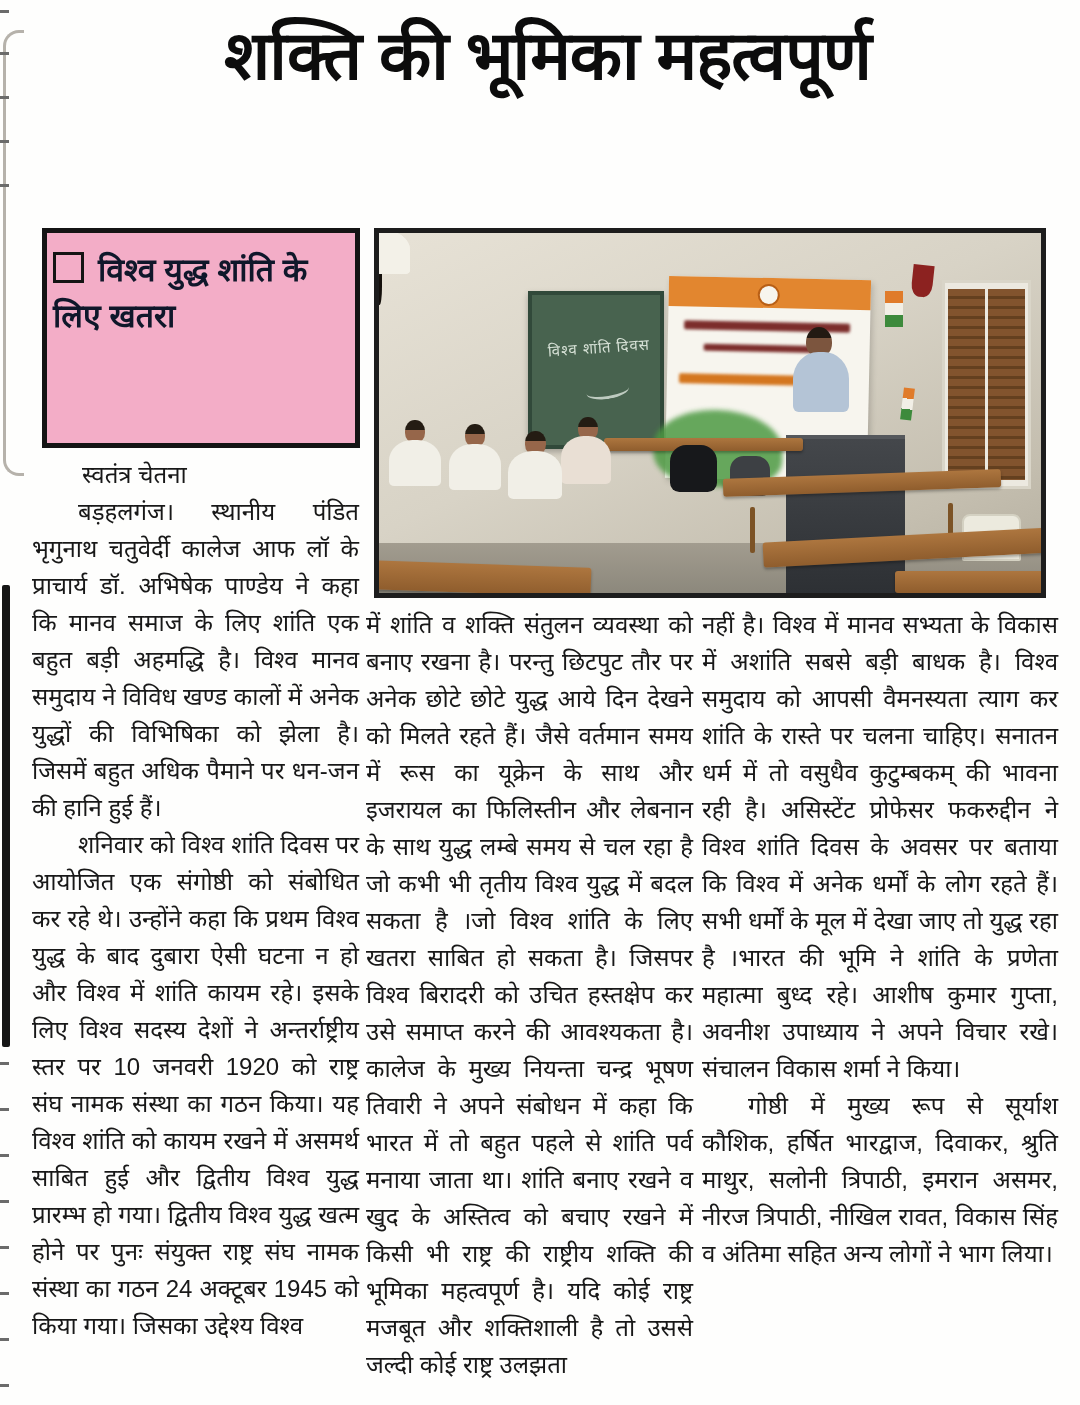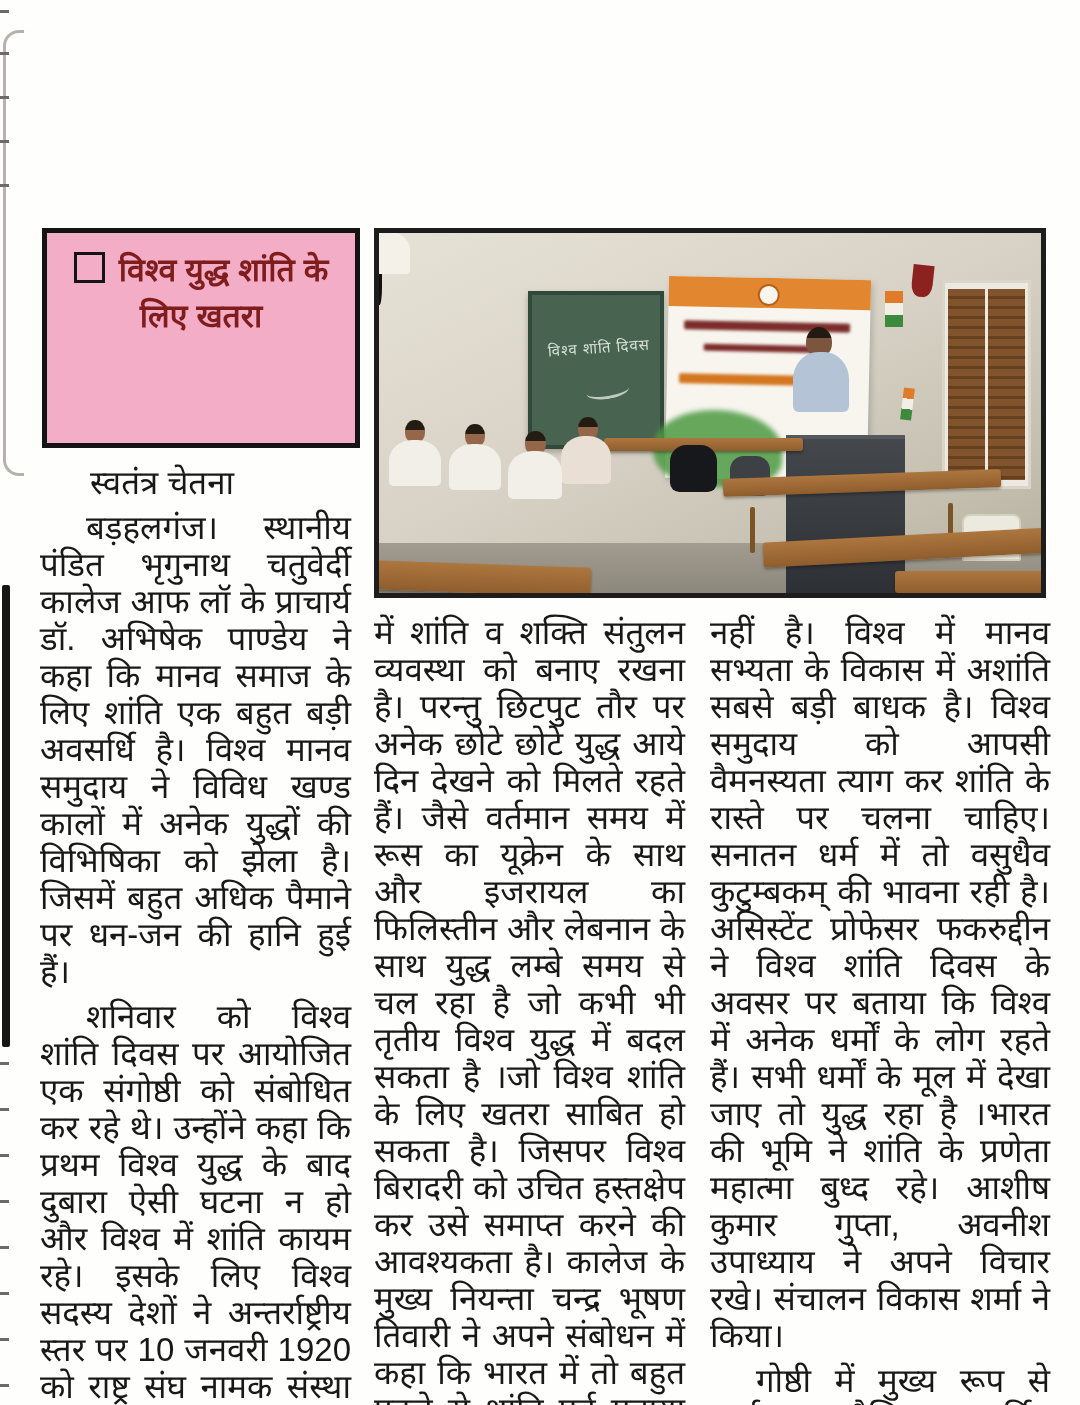--- a/index.html
+++ b/index.html
@@ -12,21 +12,21 @@
   .edge-bar{position:absolute;left:2px;top:585px;width:8px;height:462px;background:#161616;border-radius:2px;}
   .tick{position:absolute;left:0;width:9px;height:3px;background:#6b6b6b;}
 
   
   .headline{position:absolute;left:45px;top:6px;width:1005px;text-align:center;
     font-weight:900;font-size:68px;line-height:99px;color:#0c0c0c;letter-spacing:-1px;}
 
   
   .hbox{position:absolute;left:42px;top:228px;width:318px;height:220px;box-sizing:border-box;
     background:#f3adc7;border:5px solid #141414;padding:14px 6px 6px 6px;}
-  .hbox-item{font-size:32px;font-weight:700;line-height:1.45;text-align:center;color:#7f1d1d;margin:0 0 10px 0;}
+  .hbox-item{font-size:32px;font-weight:700;line-height:1.45;text-align:left;color:#0f172a;margin:0 0 10px 0;}
   .sq{display:inline-block;width:25px;height:25px;border:3px solid #141414;background:transparent;
     margin-right:14px;vertical-align:-2px;}
 
   
   .photo{position:absolute;left:374px;top:228px;width:672px;height:370px;box-sizing:border-box;
     border:5px solid #1d1d1d;overflow:hidden;
     background:linear-gradient(155deg,#e7e2d6 0%,#d8d3c6 45%,#c4beaf 80%,#b3ad9e 100%);}
   .photo *{position:absolute;}
   .floor{left:0;bottom:0;width:100%;height:14%;background:linear-gradient(180deg,#a29c8f,#8c887c);}
   .chalkboard{left:22.5%;top:16%;width:20.5%;height:44%;background:#48634f;
@@ -60,21 +60,21 @@
   .chairback{background:#eceade;border-radius:8px 8px 2px 2px;border:2px solid #d4d1c2;box-sizing:border-box;}
   .fig{display:flex;flex-direction:column;align-items:center;transform:translateX(-50%);}
   .fig .head{border-radius:48% 48% 42% 42%;}
   .fig .bod{border-radius:45% 45% 8% 8%;}
   .fig .braid{border-radius:0 0 40% 40%;}
   .teacher-head{border-radius:48% 48% 44% 44%;background:linear-gradient(180deg,#241c13 0 42%,#96664a 42%);}
   .teacher-bod{border-radius:45% 45% 10% 10%;background:#f1efe7;}
 
   
   .col{position:absolute;text-align:justify;}
-  .col p{margin:8px;font-size:33px;line-height:37px;color:#181818;font-weight:500;}
+  .col p{margin:0;font-size:24px;line-height:37px;color:#181818;font-weight:500;}
   .byline{font-weight:700;font-size:27px;line-height:40px;margin:0 0 2px 0;text-indent:50px;text-align:left;}
   .indent{text-indent:46px;}
   .col1{left:32px;top:456px;width:327px;}
   .col2{left:366px;top:606px;width:327px;}
   .col3{left:702px;top:606px;width:356px;}
 </style>
 </head>
 <body>
 
 <div class="page">
@@ -91,20 +91,21 @@
     <div class="tick" style="top:1108px"></div>
     <div class="tick" style="top:1154px"></div>
     <div class="tick" style="top:1200px"></div>
     <div class="tick" style="top:1246px"></div>
     <div class="tick" style="top:1292px"></div>
     <div class="tick" style="top:1338px"></div>
     <div class="tick" style="top:1384px"></div>
   </div>
 
   <div class="headline">
+    <div>शक्ति की भूमिका महत्वपूर्ण</div>
   </div>
 
   <div class="hbox">
     <p class="hbox-item"><span class="sq"></span><span>विश्व युद्ध शांति के लिए खतरा</span></p>
   </div>
 
   <div class="photo">
     <div class="floor"></div>
 
     <div class="chalkboard">
@@ -359,21 +360,21 @@
         </div>
       </div>
 
     <div class="desk" style="left:58%;top:84%;width:44%;height:7%;transform:rotate(-3deg);z-index:86;"></div>
     <div class="desk" style="left:-2%;top:92%;width:34%;height:8%;transform:rotate(2deg);z-index:90;"></div>
     <div class="desk" style="left:78%;top:94%;width:26%;height:6%;z-index:92;"></div>
   </div>
 
   <div class="col col1">
     <p class="byline">स्वतंत्र चेतना</p>
-    <p class="indent">बड़हलगंज। स्थानीय पंडित भृगुनाथ चतुवेर्दी कालेज आफ लॉ के प्राचार्य डॉ. अभिषेक पाण्डेय ने कहा कि मानव समाज के लिए शांति एक बहुत बड़ी अवसर्धि है। विश्व मानव समुदाय ने विविध खण्ड कालों में अनेक युद्धों की विभिषिका को झेला है। जिसमें बहुत अधिक पैमाने पर धन-जन की हानि हुई हैं।</p>
+    <p class="indent">बड़हलगंज। स्थानीय पंडित भृगुनाथ चतुवेर्दी कालेज आफ लॉ के प्राचार्य डॉ. अभिषेक पाण्डेय ने कहा कि मानव समाज के लिए शांति एक बहुत बड़ी अहमद्धि है। विश्व मानव समुदाय ने विविध खण्ड कालों में अनेक युद्धों की विभिषिका को झेला है। जिसमें बहुत अधिक पैमाने पर धन-जन की हानि हुई हैं।</p>
     <p class="indent">शनिवार को विश्व शांति दिवस पर आयोजित एक संगोष्ठी को संबोधित कर रहे थे। उन्होंने कहा कि प्रथम विश्व युद्ध के बाद दुबारा ऐसी घटना न हो और विश्व में शांति कायम रहे। इसके लिए विश्व सदस्य देशों ने अन्तर्राष्ट्रीय स्तर पर 10 जनवरी 1920 को राष्ट्र संघ नामक संस्था का गठन किया। यह विश्व शांति को कायम रखने में असमर्थ साबित हुई और द्वितीय विश्व युद्ध प्रारम्भ हो गया। द्वितीय विश्व युद्ध खत्म होने पर पुनः संयुक्त राष्ट्र संघ नामक संस्था का गठन 24 अक्टूबर 1945 को किया गया। जिसका उद्देश्य विश्व</p>
   </div>
 
   <div class="col col2">
     <p>में शांति व शक्ति संतुलन व्यवस्था को बनाए रखना है। परन्तु छिटपुट तौर पर अनेक छोटे छोटे युद्ध आये दिन देखने को मिलते रहते हैं। जैसे वर्तमान समय में रूस का यूक्रेन के साथ और इजरायल का फिलिस्तीन और लेबनान के साथ युद्ध लम्बे समय से चल रहा है जो कभी भी तृतीय विश्व युद्ध में बदल सकता है ।जो विश्व शांति के लिए खतरा साबित हो सकता है। जिसपर विश्व बिरादरी को उचित हस्तक्षेप कर उसे समाप्त करने की आवश्यकता है। कालेज के मुख्य नियन्ता चन्द्र भूषण तिवारी ने अपने संबोधन में कहा कि भारत में तो बहुत पहले से शांति पर्व मनाया जाता था। शांति बनाए रखने व खुद के अस्तित्व को बचाए रखने में किसी भी राष्ट्र की राष्ट्रीय शक्ति की भूमिका महत्वपूर्ण है। यदि कोई राष्ट्र मजबूत और शक्तिशाली है तो उससे जल्दी कोई राष्ट्र उलझता</p>
   </div>
 
   <div class="col col3">
     <p>नहीं है। विश्व में मानव सभ्यता के विकास में अशांति सबसे बड़ी बाधक है। विश्व समुदाय को आपसी वैमनस्यता त्याग कर शांति के रास्ते पर चलना चाहिए। सनातन धर्म में तो वसुधैव कुटुम्बकम् की भावना रही है। असिस्टेंट प्रोफेसर फकरुद्दीन ने विश्व शांति दिवस के अवसर पर बताया कि विश्व में अनेक धर्मों के लोग रहते हैं। सभी धर्मों के मूल में देखा जाए तो युद्ध रहा है ।भारत की भूमि ने शांति के प्रणेता महात्मा बुध्द रहे। आशीष कुमार गुप्ता, अवनीश उपाध्याय ने अपने विचार रखे। संचालन विकास शर्मा ने किया।</p>
     <p class="indent">गोष्ठी में मुख्य रूप से सूर्याश कौशिक, हर्षित भारद्वाज, दिवाकर, श्रुति माथुर, सलोनी त्रिपाठी, इमरान असमर, नीरज त्रिपाठी, नीखिल रावत, विकास सिंह व अंतिमा सहित अन्य लोगों ने भाग लिया।</p>

